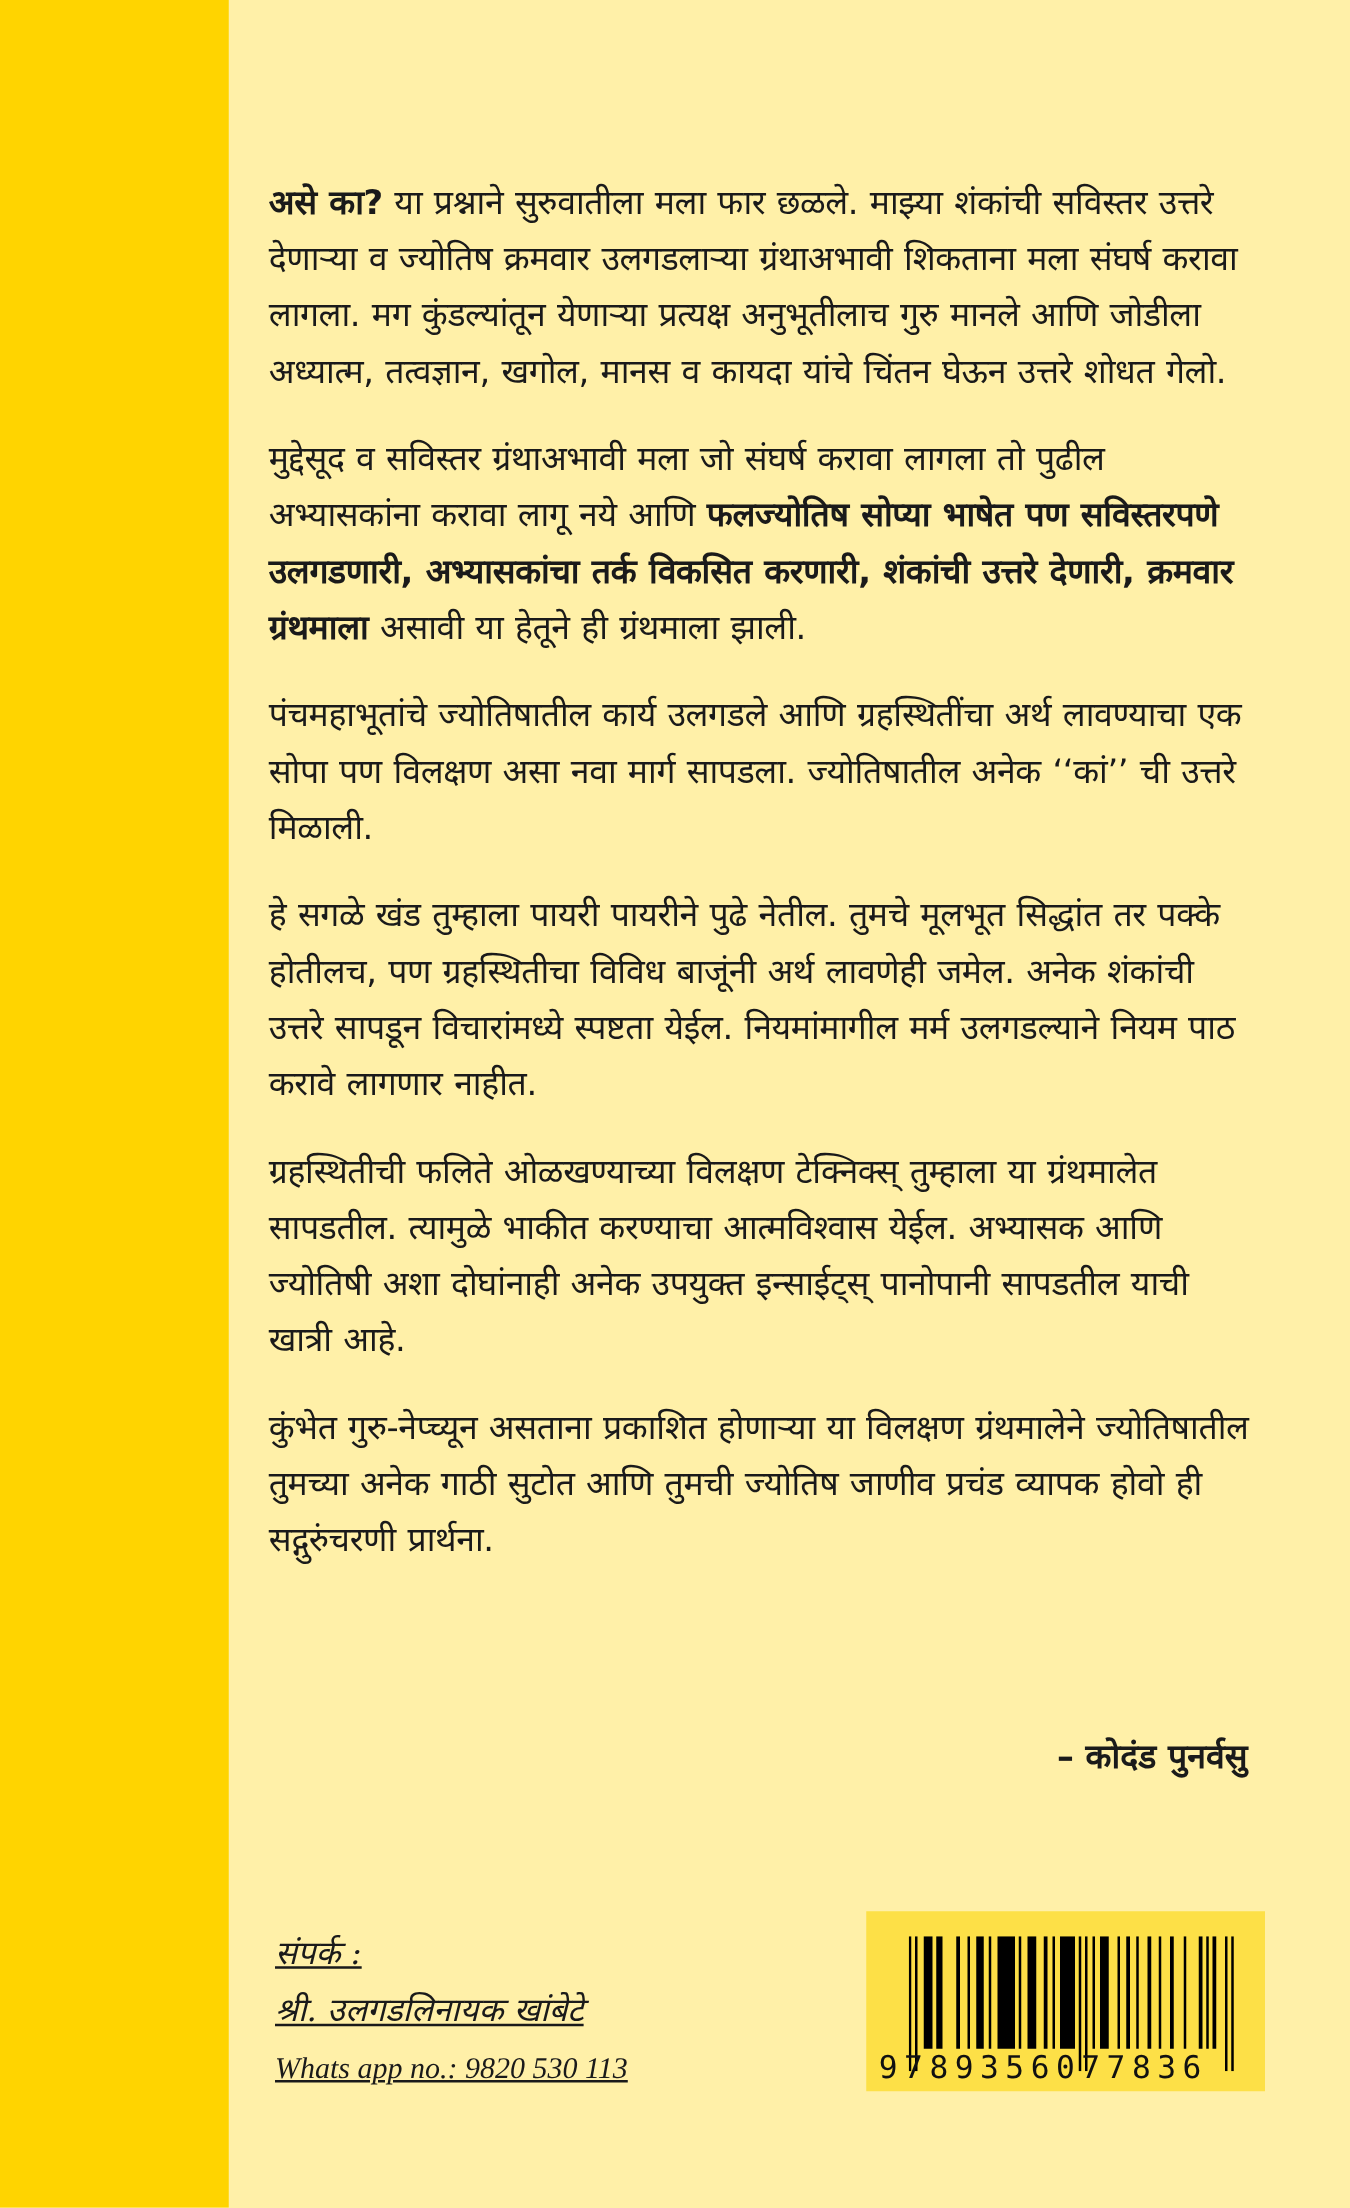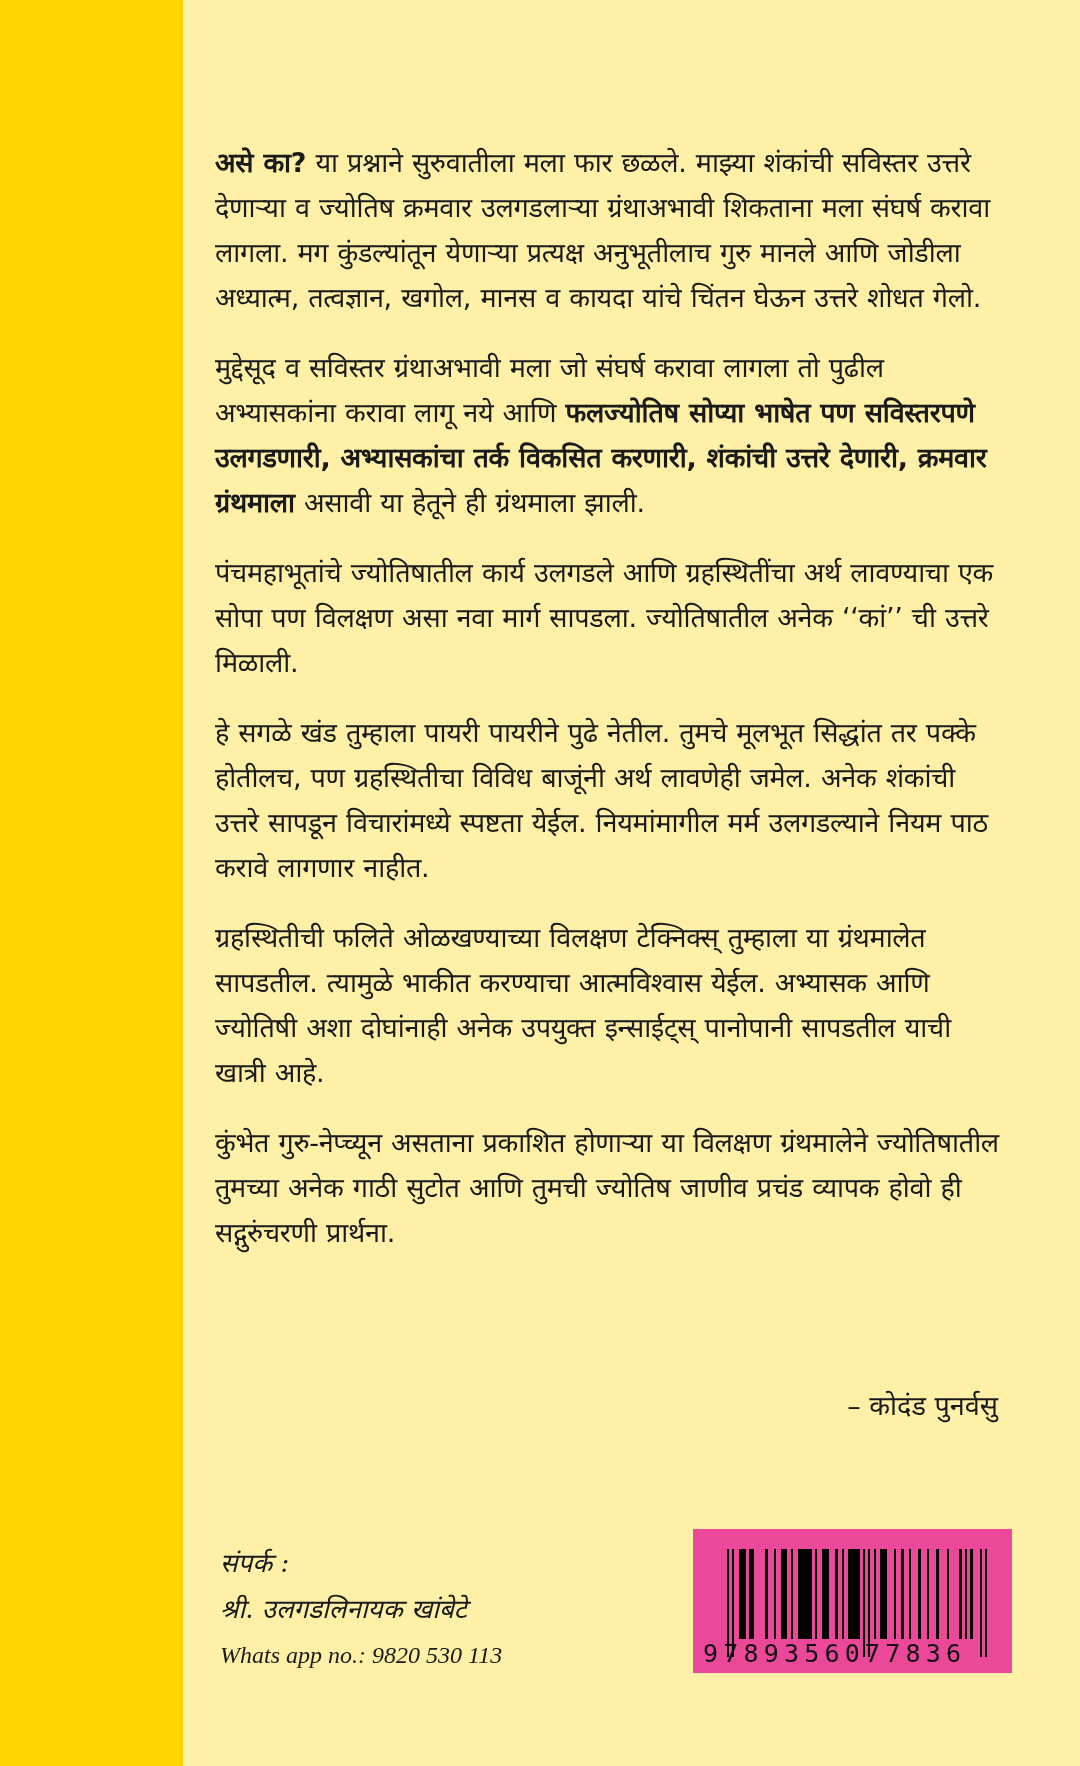--- a/index.html
+++ b/index.html
@@ -38,47 +38,48 @@
     }
     .para b {
       font-weight: bold;
       text-align: center;
     }
     .signature {
       position: absolute;
       right: 82px;
       top: 1386px;
       font-size: 27px;
-      font-weight: normal;
+      font-weight: bold;
       line-height: 40px;
     }
     .contact {
       position: absolute;
       left: 220px;
       top: 1540px;
       font-family: "DejaVu Serif", serif;
       font-style: italic;
     }
     .contact .line {
       font-size: 26px;
       line-height: 46px;
       height: 46px;
       white-space: nowrap;
+      text-decoration: underline;
     }
     .contact .whatsapp {
       font-family: "Liberation Serif", serif;
       font-size: 24px;
     }
     .barcode-box {
       position: absolute;
       left: 693px;
       top: 1529px;
       width: 319px;
       height: 144px;
-      background: #ec4899;
+      background: #fde047;
     }
     .barcode-bars {
       position: absolute;
       left: 34px;
       top: 20px;
       height: 108px;
       width: 264px;
     }
     .barcode-digits {
       position: absolute;

